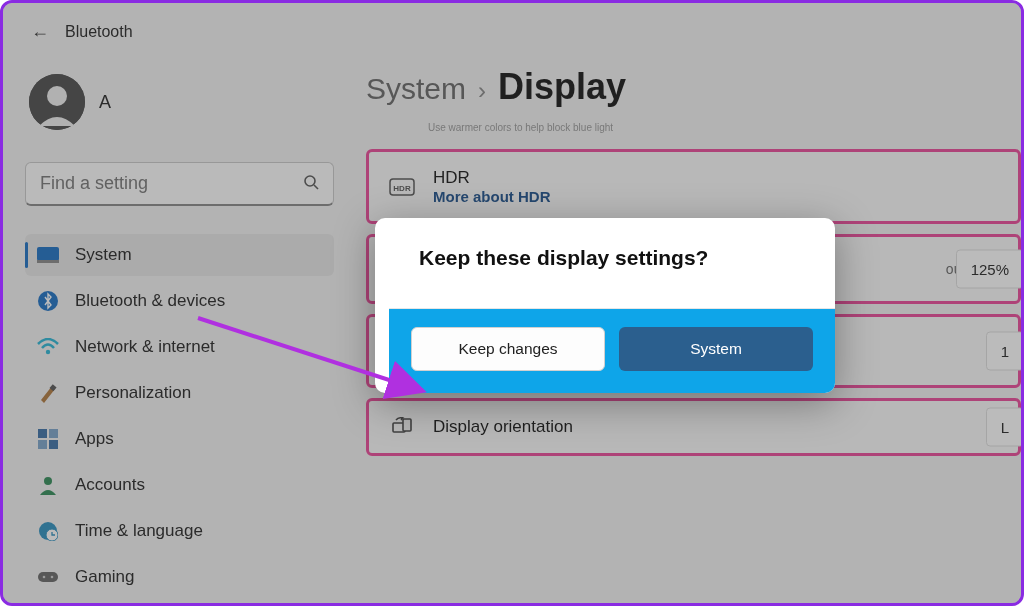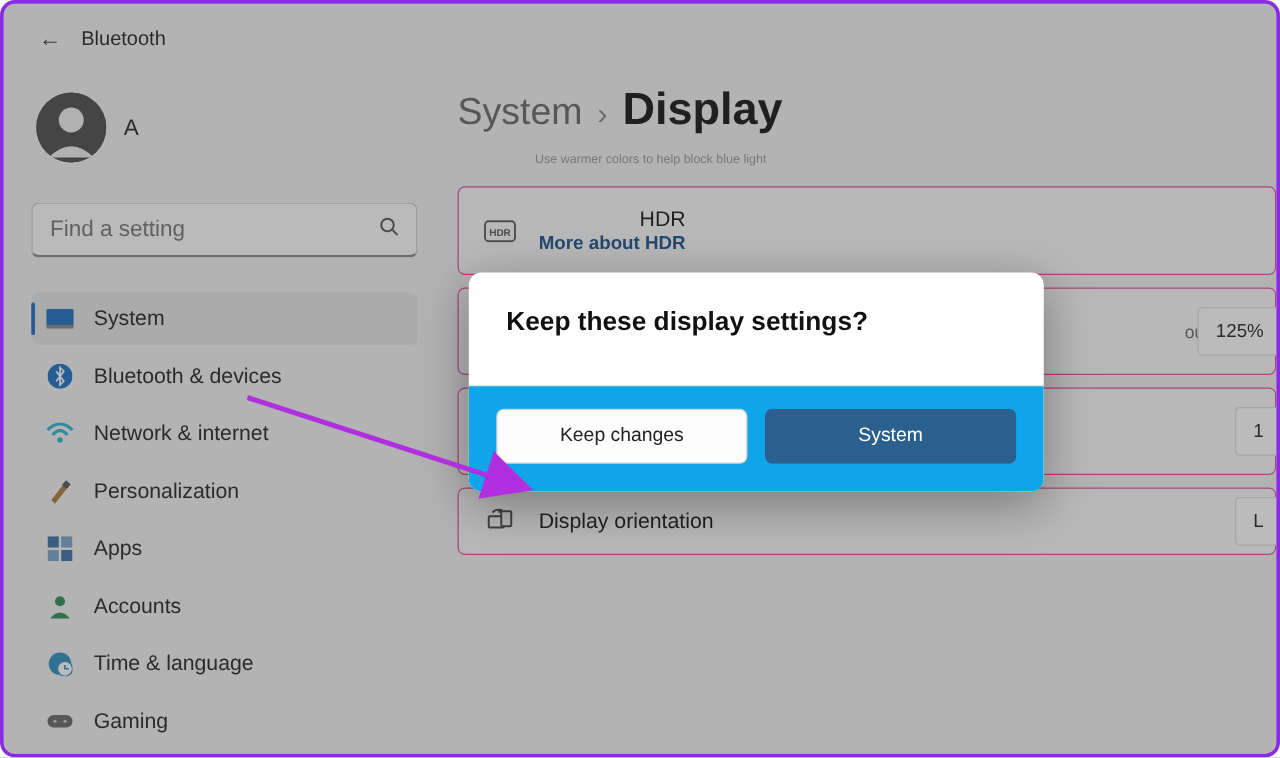--- a/index.html
+++ b/index.html
@@ -67,43 +67,43 @@
     flex: 1; padding: 18px 0 0 18px; overflow: hidden;
   }
   .breadcrumb {
     display: flex; align-items: baseline; gap: 12px; margin-bottom: 22px;
   }
   .crumb-parent { font-size: 30px; color: #666; font-weight: 400; }
   .crumb-sep { font-size: 24px; color: #888; }
   .crumb-current { font-size: 36px; color: #111; font-weight: 600; }
   .settings-list { display:flex; flex-direction:column; gap:10px; }
   .setting-row {
-    background: #fbfbfb; border: 1px solid #ec4899; border-radius: 6px;
+    background: #fbfbfb; border: 3px solid #ec4899; border-radius: 6px;
     padding: 16px 20px; display: flex; align-items: center; gap: 18px;
     position: relative;
-    text-align: right;
   }
   .row-icon { width: 26px; color: #444; font-size: 18px; display:inline-flex; align-items:center; justify-content:center;}
   .row-text { display:flex; flex-direction:column; }
   .row-title { font-size: 17px; color: #111; }
   .row-sub { font-size: 14px; color: #666; }
   .row-link { font-size: 15px; color: #1a4e8a; font-weight:600; }
   .row-value {
     position:absolute; right:-6px; top:50%; transform:translateY(-50%);
     background:#fff; border:1px solid #ddd; border-radius:4px;
     padding:10px 14px; font-size:15px; color:#222;
   }
   .prev-row-sub { font-size:10px; color:#999; padding-left:62px; margin-top:-8px; margin-bottom:6px; white-space:nowrap; overflow:hidden;}
   
   .dialog {
     position: absolute; z-index: 10;
     left: 372px; top: 215px; width: 460px;
     background: #fff; border-radius: 10px;
     box-shadow: 0 10px 40px rgba(0,0,0,0.35);
     overflow:hidden;
+    padding-left:14px;
   }
   .dialog-body { padding: 28px 30px 24px 30px; }
   .dialog-title { font-size: 21px; font-weight:600; color:#111; margin-bottom:14px;}
   .dialog-msg { font-size: 15.5px; color:#333; }
   .dialog-actions {
     display:flex; gap:14px; padding: 18px 22px 22px 22px;
     background:#0ea5e9; border-top:1px solid #e6e6e6;
   }
   .btn {
     flex:1; padding: 12px 0; border-radius:6px; font-size:15.5px;

